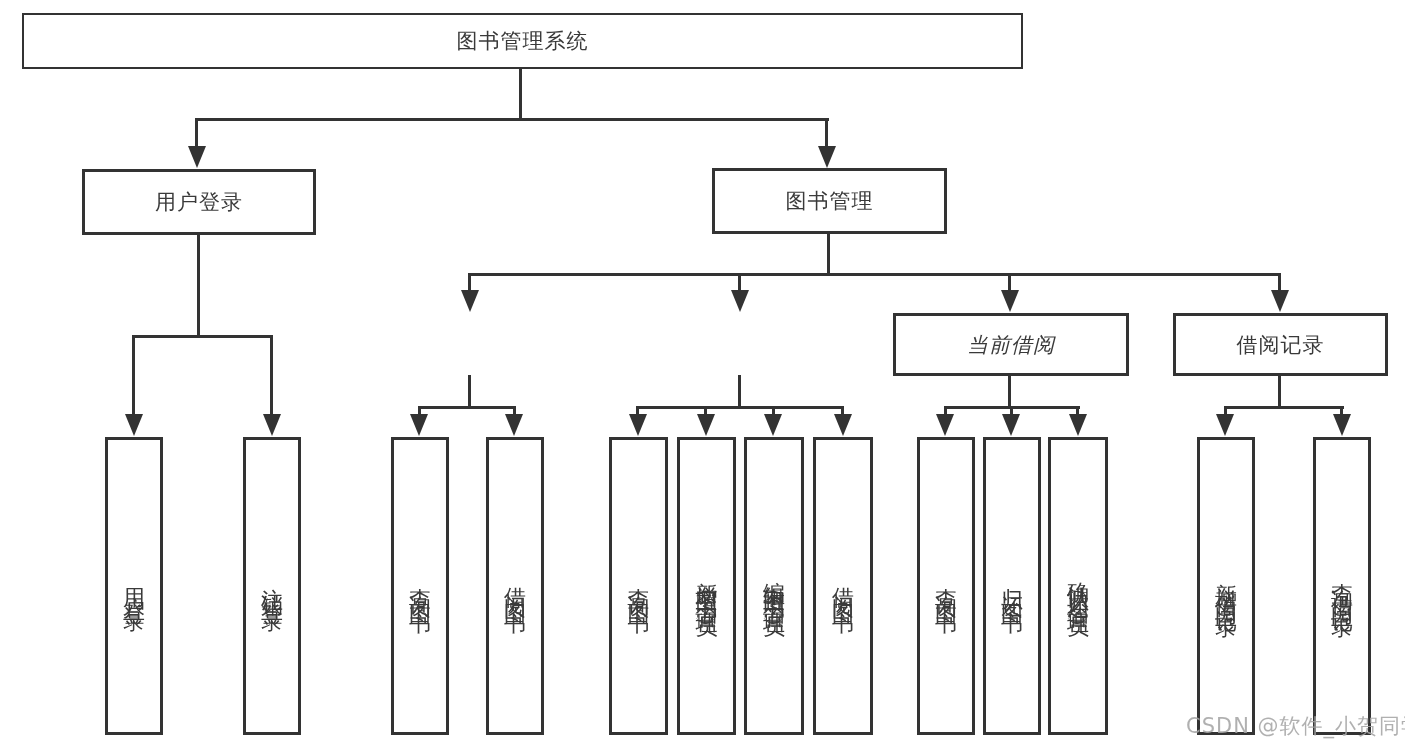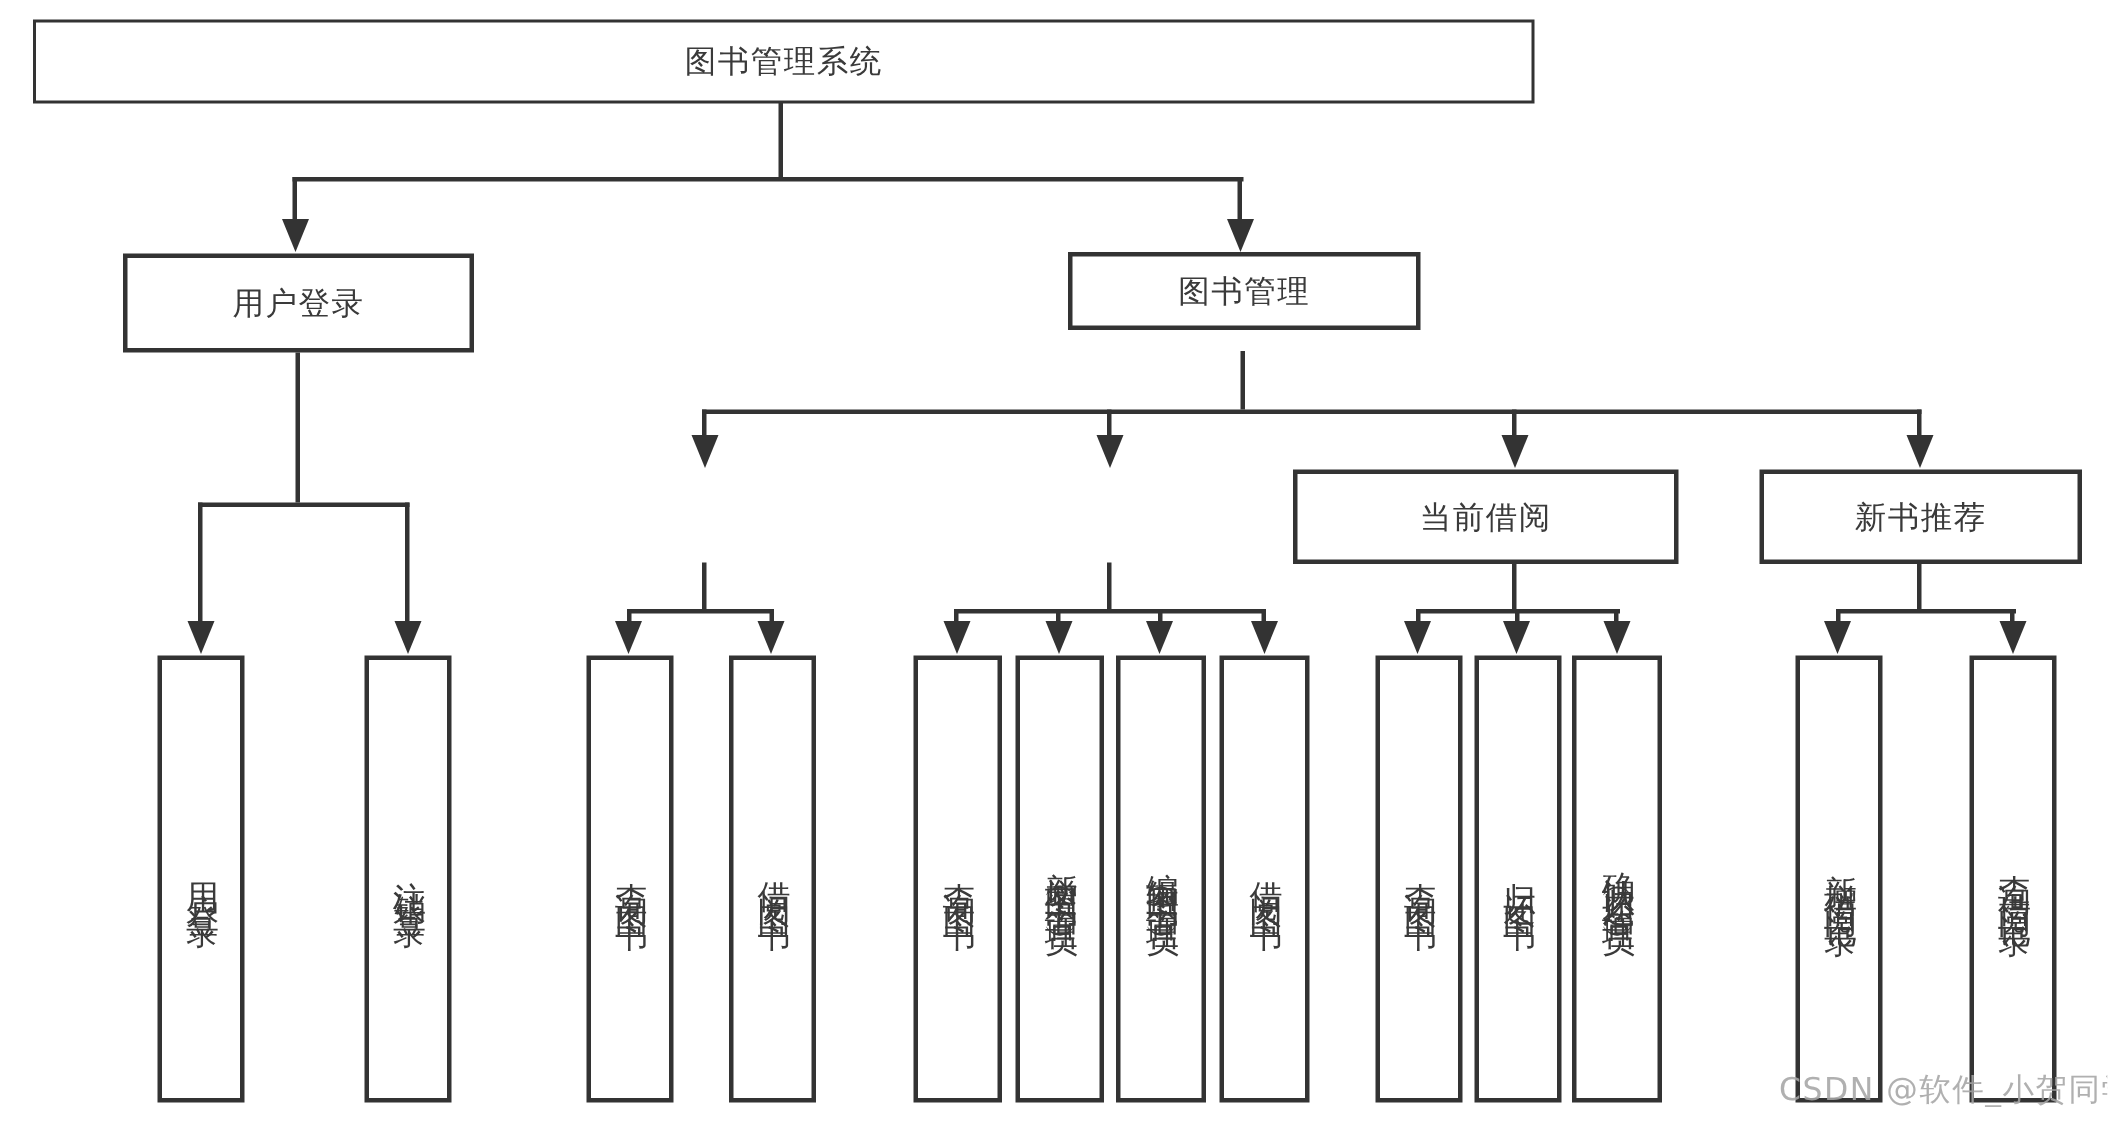--- a/index.html
+++ b/index.html
@@ -41,42 +41,42 @@
   <div class="box root" style="left:22px;top:13px;width:1001px;height:56px;">图书管理系统</div>
 
   <div class="vline" style="left:519px;top:68px;height:50px;"></div>
   <div class="hline" style="left:195px;top:118px;width:634px;"></div>
   <div class="vline" style="left:195px;top:118px;height:30px;"></div>
   <div class="tri" style="left:188px;top:146px;"></div>
   <div class="vline" style="left:825px;top:118px;height:30px;"></div>
   <div class="tri" style="left:818px;top:146px;"></div>
 
   <div class="box" style="left:82px;top:169px;width:234px;height:66px;">用户登录</div>
-  <div class="box" style="left:712px;top:168px;width:235px;height:52px;text-align:right;">图书管理</div>
+  <div class="box" style="left:712px;top:168px;width:235px;height:66px;text-align:right;">图书管理</div>
 
   <div class="vline" style="left:197px;top:235px;height:100px;"></div>
   <div class="hline" style="left:132px;top:335px;width:141px;"></div>
   <div class="vline" style="left:132px;top:335px;height:82px;"></div>
   <div class="tri" style="left:125px;top:414px;"></div>
   <div class="vline" style="left:270px;top:335px;height:82px;"></div>
   <div class="tri" style="left:263px;top:414px;"></div>
 
   <div class="vline" style="left:827px;top:234px;height:39px;"></div>
   <div class="hline" style="left:468px;top:273px;width:813px;"></div>
   <div class="vline" style="left:468px;top:273px;height:20px;"></div>
   <div class="tri" style="left:461px;top:290px;"></div>
   <div class="vline" style="left:738px;top:273px;height:20px;"></div>
   <div class="tri" style="left:731px;top:290px;"></div>
   <div class="vline" style="left:1008px;top:273px;height:20px;"></div>
   <div class="tri" style="left:1001px;top:290px;"></div>
   <div class="vline" style="left:1278px;top:273px;height:20px;"></div>
   <div class="tri" style="left:1271px;top:290px;"></div>
 
-  <div class="box" style="left:862px;top:313px;width:257px;height:63px;">当前借阅</div>
-  <div class="box" style="left:1173px;top:313px;width:215px;height:63px;">新书推荐</div>
+  <div class="box" style="left:893px;top:313px;width:236px;height:63px;font-style:italic;">当前借阅</div>
+  <div class="box" style="left:1173px;top:313px;width:215px;height:63px;">借阅记录</div>
 
   <div class="vline" style="left:468px;top:375px;height:31px;"></div>
   <div class="hline" style="left:418px;top:406px;width:98px;"></div>
   <div class="vline" style="left:418px;top:406px;height:10px;"></div>
   <div class="tri" style="left:410px;top:414px;"></div>
   <div class="vline" style="left:513px;top:406px;height:10px;"></div>
   <div class="tri" style="left:505px;top:414px;"></div>
 
   <div class="vline" style="left:738px;top:375px;height:31px;"></div>
   <div class="hline" style="left:636px;top:406px;width:208px;"></div>

